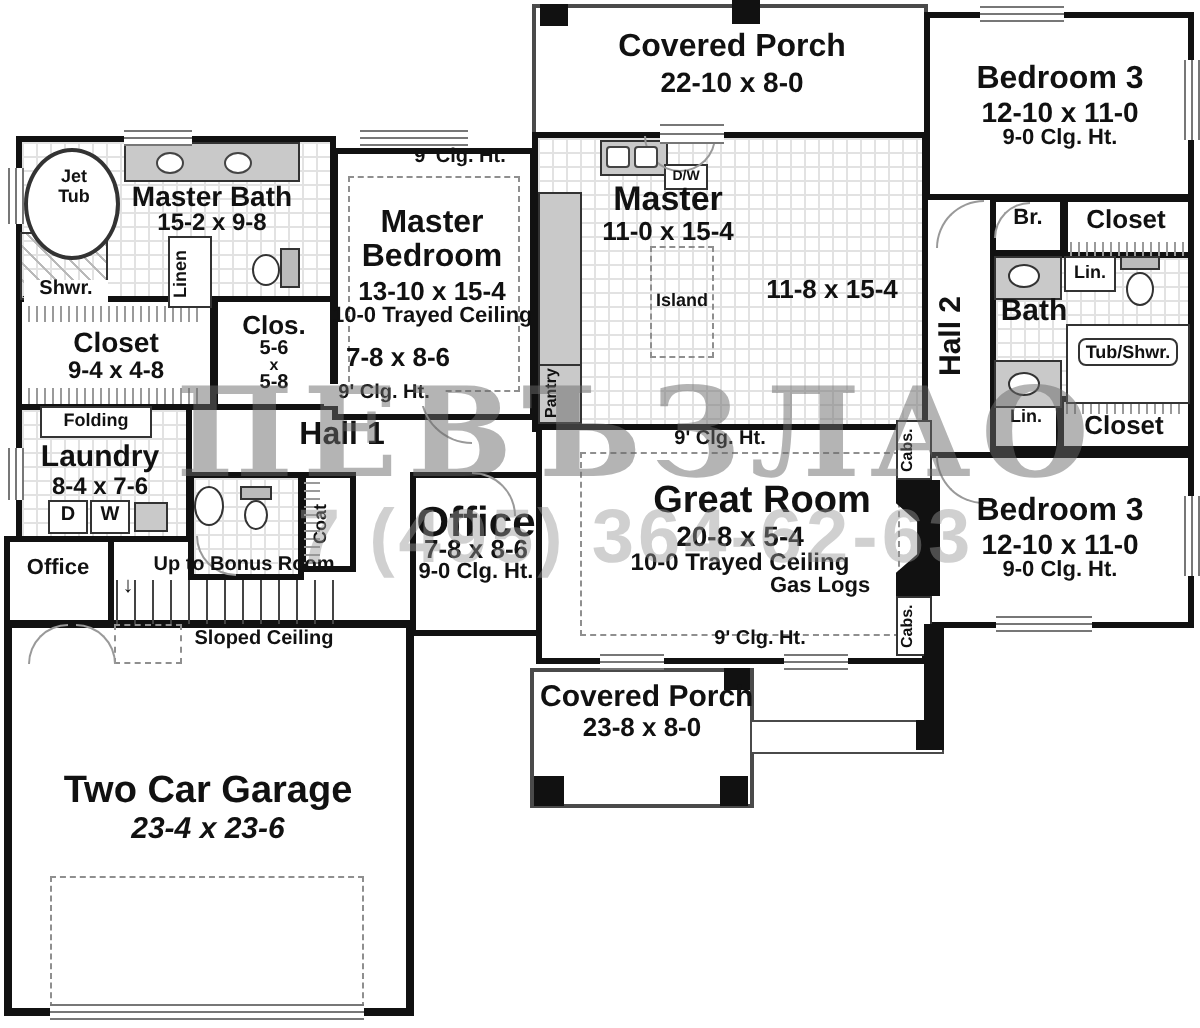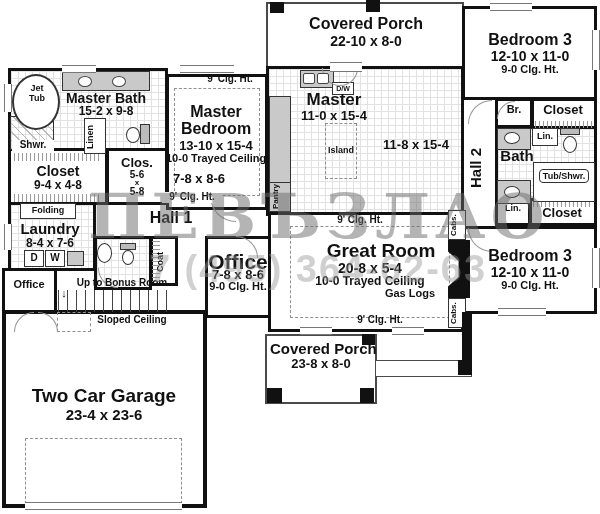--- a/index.html
+++ b/index.html
@@ -222,21 +222,21 @@
 
   <div class="lbl" style="left:468px;top:248px;width:124px;font-size:16px;">Bedroom 3</div>
   <div class="lbl" style="left:468px;top:265px;width:124px;font-size:14px;">12-10 x 11-0</div>
   <div class="lbl" style="left:468px;top:280px;width:124px;font-size:11px;">9-0 Clg. Ht.</div>
 
   <div class="lbl" style="left:4px;top:279px;width:50px;font-size:11px;">Office</div>
   <div class="lbl" style="left:70px;top:278px;width:104px;font-size:10px;">Up to Bonus Room</div>
   <div class="lbl" style="left:96px;top:315px;width:72px;font-size:10px;">Sloped Ceiling</div>
 
   <div class="lbl" style="left:28px;top:386px;width:152px;font-size:19px;">Two Car Garage</div>
-  <div class="lbl" style="left:48px;top:407px;width:112px;font-size:15px;">23-4 x 23-6</div>
+  <div class="lbl" style="left:48px;top:407px;width:112px;font-size:15px;font-style:italic;">23-4 x 23-6</div>
 
   <div class="lbl" style="left:270px;top:341px;width:102px;font-size:15px;">Covered Porch</div>
   <div class="lbl" style="left:278px;top:357px;width:86px;font-size:13px;">23-8 x 8-0</div>
 
   <div class="wm wm-big" style="left:88px;top:180px;width:450px;text-align:center;">ПЕВЪЗЛАО</div>
   <div class="wm wm-phone" style="left:148px;top:248px;width:340px;text-align:center;">7 (495) 364-62-63</div>
 
 </div>
 
 </body></html>

